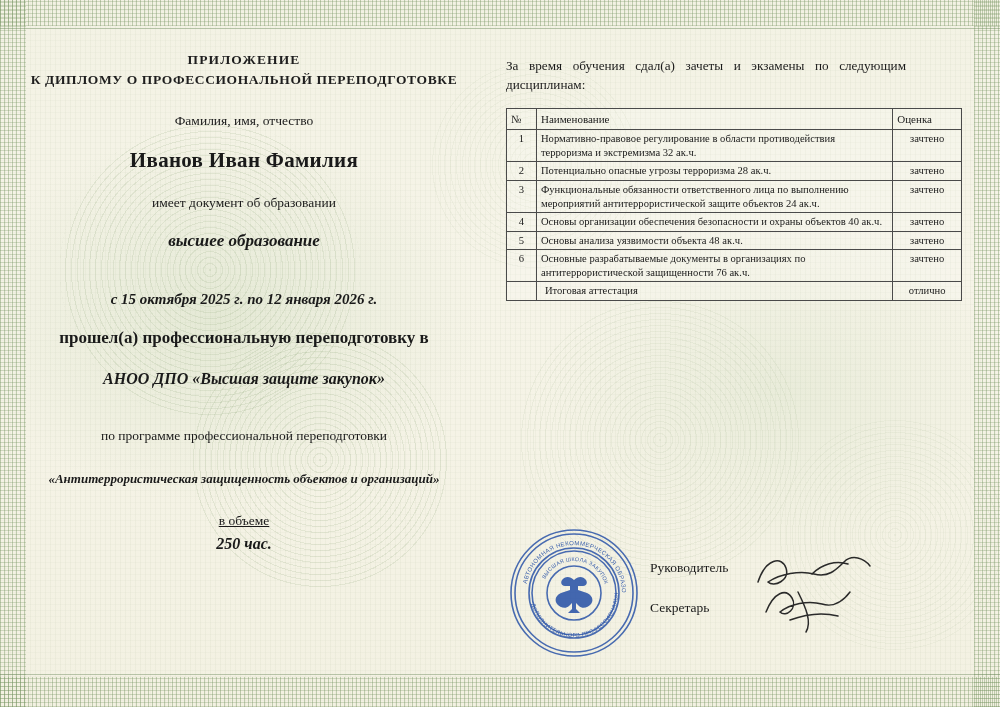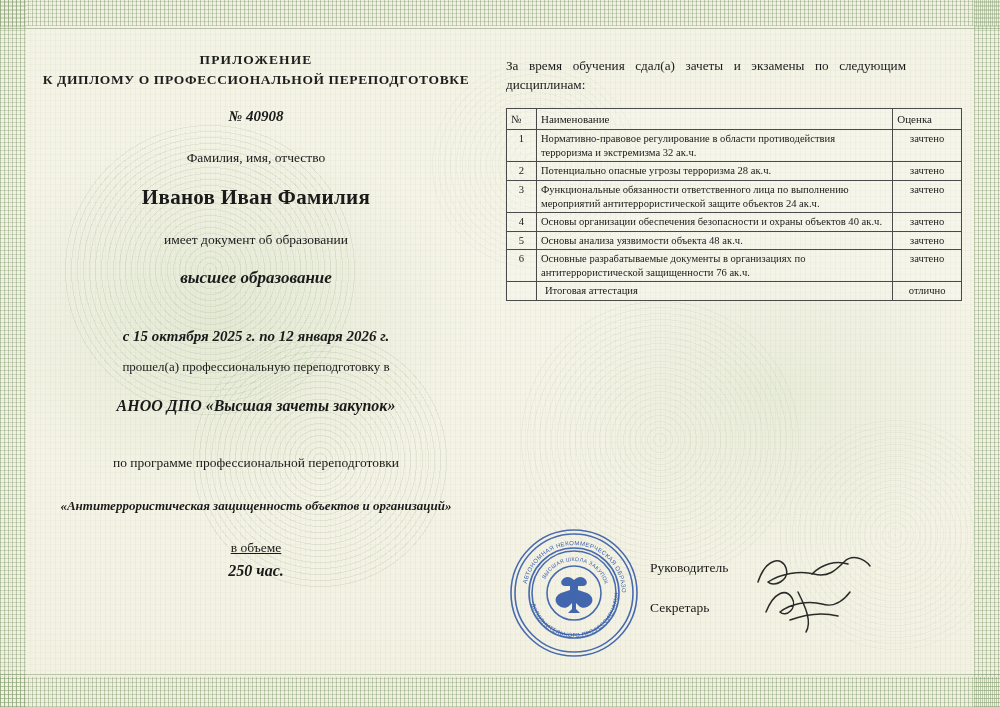--- a/index.html
+++ b/index.html
@@ -73,21 +73,21 @@
   
   .content {
     position: absolute;
     inset: 0;
     z-index: 5;
   }
 
   
   .left-col {
     position: absolute;
-    left: 36px;
+    left: 24px;
     top: 52px;
     width: 440px;
     text-align: center;
   }
   .hdr-line1 {
     font-size: 13.5px;
     letter-spacing: 1.1px;
     font-weight: bold;
     color: #1e1e1e;
   }
@@ -124,22 +124,23 @@
     font-weight: bold;
     font-style: italic;
   }
   .period {
     margin-top: 40px;
     font-size: 15px;
     font-weight: bold;
     font-style: italic;
   }
   .retrain-text {
-    margin-top: 14px;
-    font-size: 13px;
+    margin-top: 20px;
+    font-size: 17px;
+    font-weight: bold;
   }
   .org-name {
     margin-top: 22px;
     font-size: 16px;
     font-weight: bold;
     font-style: italic;
   }
   .program-label {
     margin-top: 40px;
     font-size: 13.5px;
@@ -249,32 +250,31 @@
   <div class="band right"></div>
   <div class="band-line bl-top"></div>
   <div class="band-line bl-bottom"></div>
 
   <div class="content">
 
     <div class="left-col">
       <div class="hdr-line1">ПРИЛОЖЕНИЕ</div>
       <div class="hdr-line2">К ДИПЛОМУ О ПРОФЕССИОНАЛЬНОЙ ПЕРЕПОДГОТОВКЕ</div>
 
-      <div class="doc-number">№ 40908</div>
 
       <div class="fio-label">Фамилия, имя, отчество</div>
       <div class="fio-value">Иванов Иван Фамилия</div>
 
       <div class="has-doc">имеет документ об образовании</div>
       <div class="edu-level">высшее образование</div>
 
       <div class="period">с 15 октября 2025 г. по 12 января 2026 г.</div>
 
       <div class="retrain-text">прошел(а) профессиональную переподготовку в</div>
-      <div class="org-name">АНОО ДПО «Высшая зачеты закупок»</div>
+      <div class="org-name">АНОО ДПО «Высшая защите закупок»</div>
 
       <div class="program-label">по программе профессиональной переподготовки</div>
       <div class="program-title">«Антитеррористическая защищенность объектов и организаций»</div>
 
       <div class="volume-label">в объеме</div>
       <div class="volume-value">250 час.</div>
     </div>
 
     <div class="right-col">
       <div class="right-intro">За время обучения сдал(а) зачеты и экзамены по следующим дисциплинам:</div>

